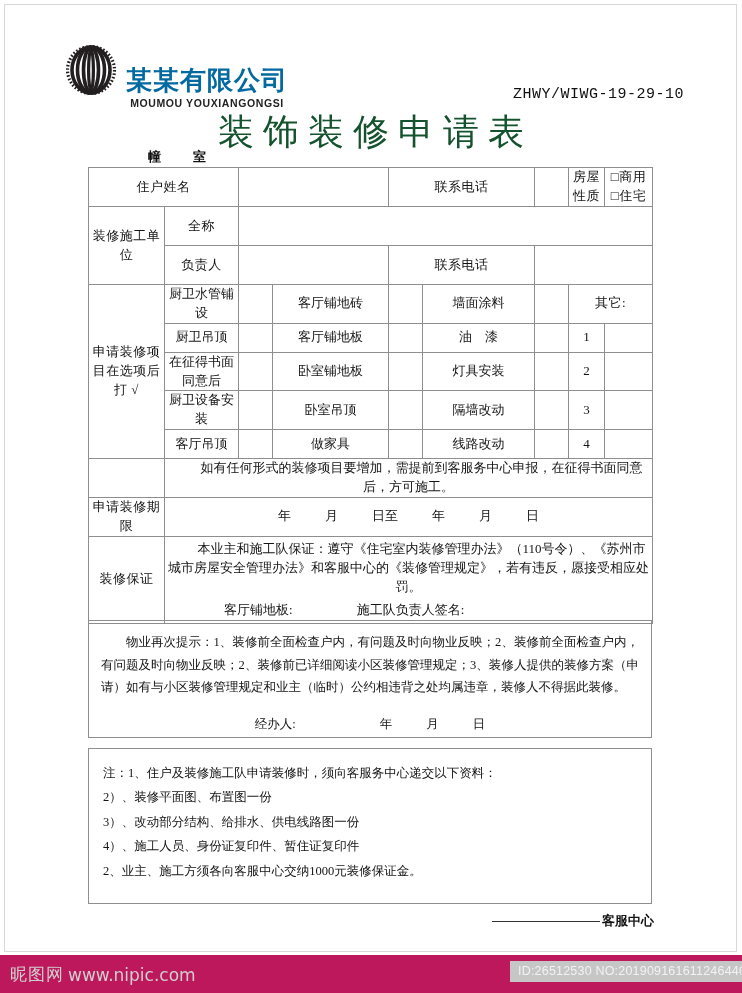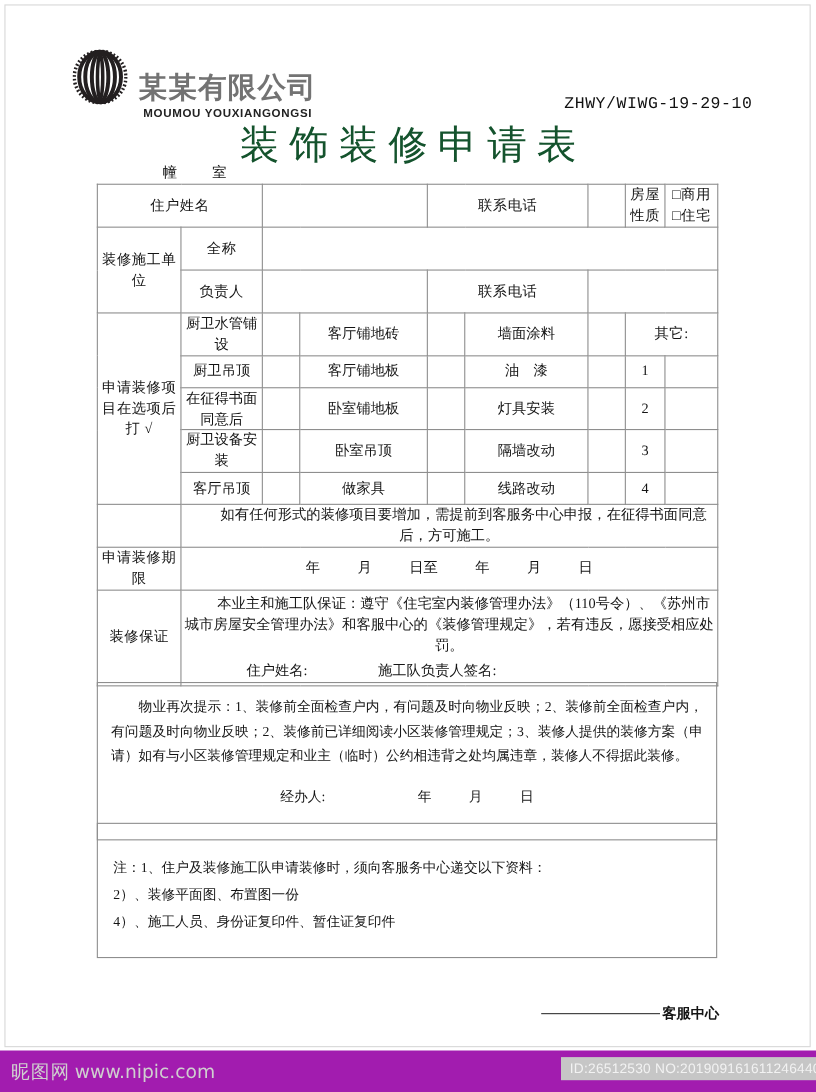--- a/index.html
+++ b/index.html
@@ -48,21 +48,21 @@
     display: flex;
     flex-direction: column;
     justify-content: center;
     line-height: 1;
   }
   #logo-cn {
     font-family: "DejaVu Sans", "Liberation Sans", sans-serif;
     font-size: 26px;
     font-weight: bold;
     letter-spacing: 1px;
-    color: #737373;
+    color: #0369a1;
     margin-top: 36px;
   }
   #logo-en {
     font-family: "Liberation Sans", "DejaVu Sans", sans-serif;
     font-size: 10.5px;
     font-weight: bold;
     letter-spacing: 0.6px;
     color: #222;
     margin-top: 5px;
     text-align: center;
@@ -90,21 +90,21 @@
     letter-spacing: 9px;
     text-indent: 9px;
     color: #14532d;
   }
 
   #building-room {
     position: absolute;
     left: 148px;
     top: 148px;
     font-size: 13px;
-    font-weight: normal;
+    font-weight: bold;
     letter-spacing: 2px;
     color: #111;
   }
   #building-room .gap { display: inline-block; width: 30px; }
 
   
   #form-table {
     position: absolute;
     left: 88px;
     top: 167px;
@@ -153,21 +153,21 @@
   .date-line span.u { display: inline-block; width: 34px; }
 
   
   #reminder-box {
     position: absolute;
     left: 88px;
     top: 620px;
     width: 564px;
     box-sizing: border-box;
     border: 1px solid #8e8e8e;
-    padding: 10px 12px 28px 12px;
+    padding: 10px 12px 2px 12px;
     font-size: 12.5px;
     line-height: 1.8;
     text-align: justify;
     color: #141414;
   }
   #reminder-handler {
     text-align: center;
     margin-top: 14px;
     letter-spacing: 0;
   }
@@ -175,21 +175,21 @@
   #reminder-handler .s2 { display: inline-block; width: 34px; }
 
   
   #notes-box {
     position: absolute;
     left: 88px;
     top: 748px;
     width: 564px;
     box-sizing: border-box;
     border: 1px solid #8e8e8e;
-    padding: 28px 14px 20px 14px;
+    padding: 12px 14px 20px 14px;
     font-size: 12.5px;
     line-height: 1.95;
     color: #141414;
   }
   #notes-box .note-line { white-space: nowrap; }
 
   
   #service-center-line {
     position: absolute;
     right: 88px;
@@ -207,21 +207,21 @@
     vertical-align: 3px;
   }
 
   
   #footer-bar {
     position: absolute;
     left: 0;
     top: 955px;
     width: 742px;
     height: 38px;
-    background: #a21caf;
+    background: #be185d;
   }
   #nipic-brand {
     position: absolute;
     left: 10px;
     top: 8px;
     display: flex;
     align-items: center;
     gap: 4px;
     color: #c9c9c9;
   }
@@ -386,39 +386,41 @@
         <span>年</span><span class="u"></span><span>月</span><span class="u"></span><span>日至</span><span class="u"></span><span>年</span><span class="u"></span><span>月</span><span class="u"></span><span>日</span>
       </span>
     </td>
   </tr>
 
   <tr>
     <td class="lbl" style="height:86px">装修保证</td>
     <td class="para" colspan="8">
       <span class="indent"></span><span>本业主和施工队保证：遵守《住宅室内装修管理办法》（110号令）、《苏州市城市房屋安全管理办法》和客服中心的《装修管理规定》，若有违反，愿接受相应处罚。</span>
       <span class="sign-row">
-        <span>住户姓名:</span><span class="s2"></span><span>施工队负责人签名:</span>
+        <span>客厅铺地板:</span><span class="s2"></span><span>施工队负责人签名:</span>
       </span>
     </td>
   </tr>
 
   </tbody>
 </table>
 
 <div id="reminder-box">
   <span class="indent"></span><span>物业再次提示：1、装修前全面检查户内，有问题及时向物业反映；2、装修前全面检查户内，有问题及时向物业反映；2、装修前已详细阅读小区装修管理规定；3、装修人提供的装修方案（申请）如有与小区装修管理规定和业主（临时）公约相违背之处均属违章，装修人不得据此装修。</span>
   <div id="reminder-handler">
     <span>经办人:</span><span class="s1"></span><span>年</span><span class="s2"></span><span>月</span><span class="s2"></span><span>日</span>
   </div>
 </div>
 
 <div id="notes-box">
   <div class="note-line">注：1、住户及装修施工队申请装修时，须向客服务中心递交以下资料：</div>
   <div class="note-line">2）、装修平面图、布置图一份</div>
+  <div class="note-line">3）、改动部分结构、给排水、供电线路图一份</div>
   <div class="note-line">4）、施工人员、身份证复印件、暂住证复印件</div>
+  <div class="note-line">2、业主、施工方须各向客服中心交纳1000元装修保证金。</div>
 </div>
 
 <div id="service-center-line">
   <span class="rule"></span><span>客服中心</span>
 </div>
 
 <div id="footer-bar">
   <div id="nipic-brand">
     <span id="nipic-logo">昵图网</span>
     <span id="nipic-url">www.nipic.com</span>

